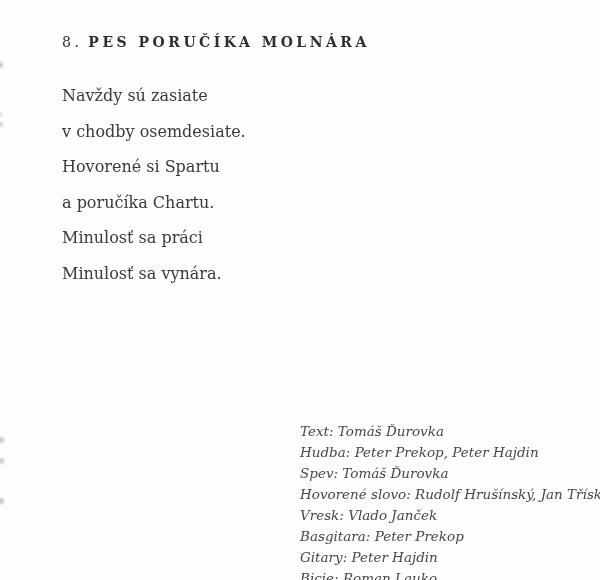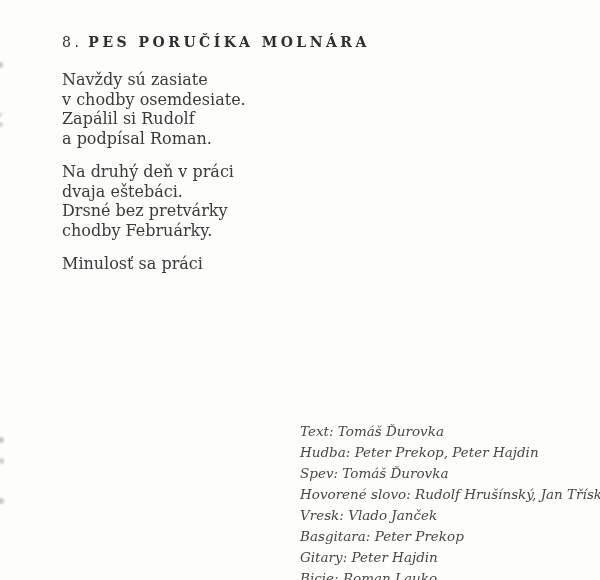--- a/index.html
+++ b/index.html
@@ -35,21 +35,21 @@
   }
   .poem {
     position: absolute;
     left: 62px;
     top: 70px;
     font-size: 16px;
     line-height: 19.5px;
     color: #3a3a3a;
   }
   .stanza { margin: 0 0 14px 0; }
-  .poem-line { white-space: nowrap; }
+  .poem-line { white-space: nowrap; margin-top: 16px; }
   .credits {
     position: absolute;
     left: 300px;
     top: 421px;
     font-size: 13.5px;
     font-style: italic;
     line-height: 21px;
     color: #474747;
   }
   .credit-line { white-space: nowrap; }
@@ -80,31 +80,26 @@
   <div class="artifact a6"></div>
 
   <div class="song-title">
     <span class="num">8.</span><span class="ttl">PES PORUČÍKA MOLNÁRA</span>
   </div>
 
   <div class="poem">
     <div class="stanza">
       <div class="poem-line">Navždy sú zasiate</div>
       <div class="poem-line">v chodby osemdesiate.</div>
-      <div class="poem-line">Zapálil si Rudolf</div>
-      <div class="poem-line">a podpísal Roman.</div>
-    </div>
-    <div class="stanza">
-      <div class="poem-line">Na druhý deň v práci</div>
-      <div class="poem-line">dvaja eštebáci.</div>
-      <div class="poem-line">Drsné bez pretvárky</div>
-      <div class="poem-line">chodby Februárky.</div>
+      <div class="poem-line">Hovorené si Spartu</div>
+      <div class="poem-line">a poručíka Chartu.</div>
     </div>
     <div class="stanza">
       <div class="poem-line">Minulosť sa práci</div>
+      <div class="poem-line">Minulosť sa vynára.</div>
     </div>
   </div>
 
   <div class="credits">
     <div class="credit-line">Text: Tomáš Ďurovka</div>
     <div class="credit-line">Hudba: Peter Prekop, Peter Hajdin</div>
     <div class="credit-line">Spev: Tomáš Ďurovka</div>
     <div class="credit-line">Hovorené slovo: Rudolf Hrušínský, Jan Tříska</div>
     <div class="credit-line">Vresk: Vlado Janček</div>
     <div class="credit-line">Basgitara: Peter Prekop</div>

